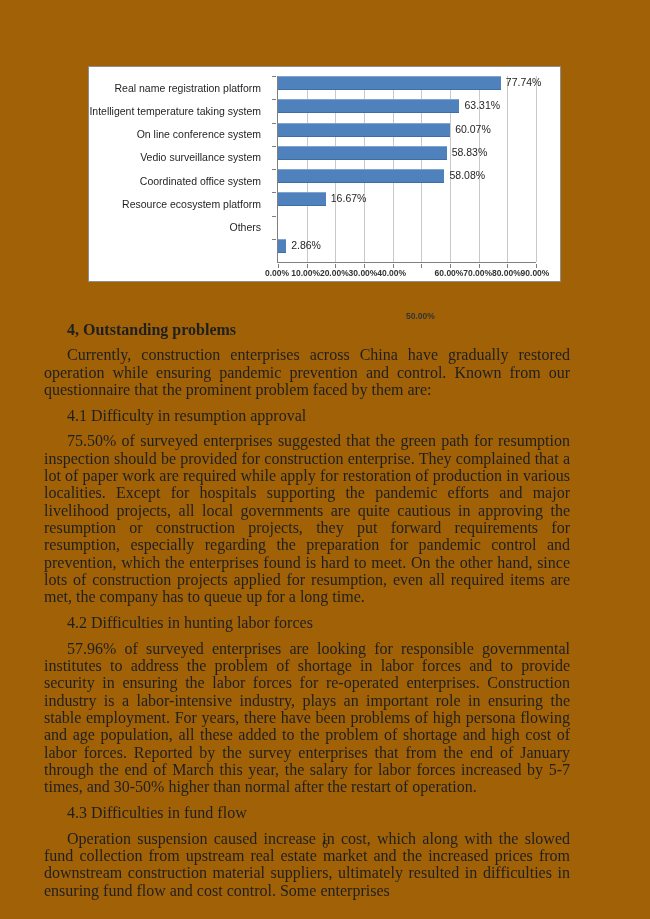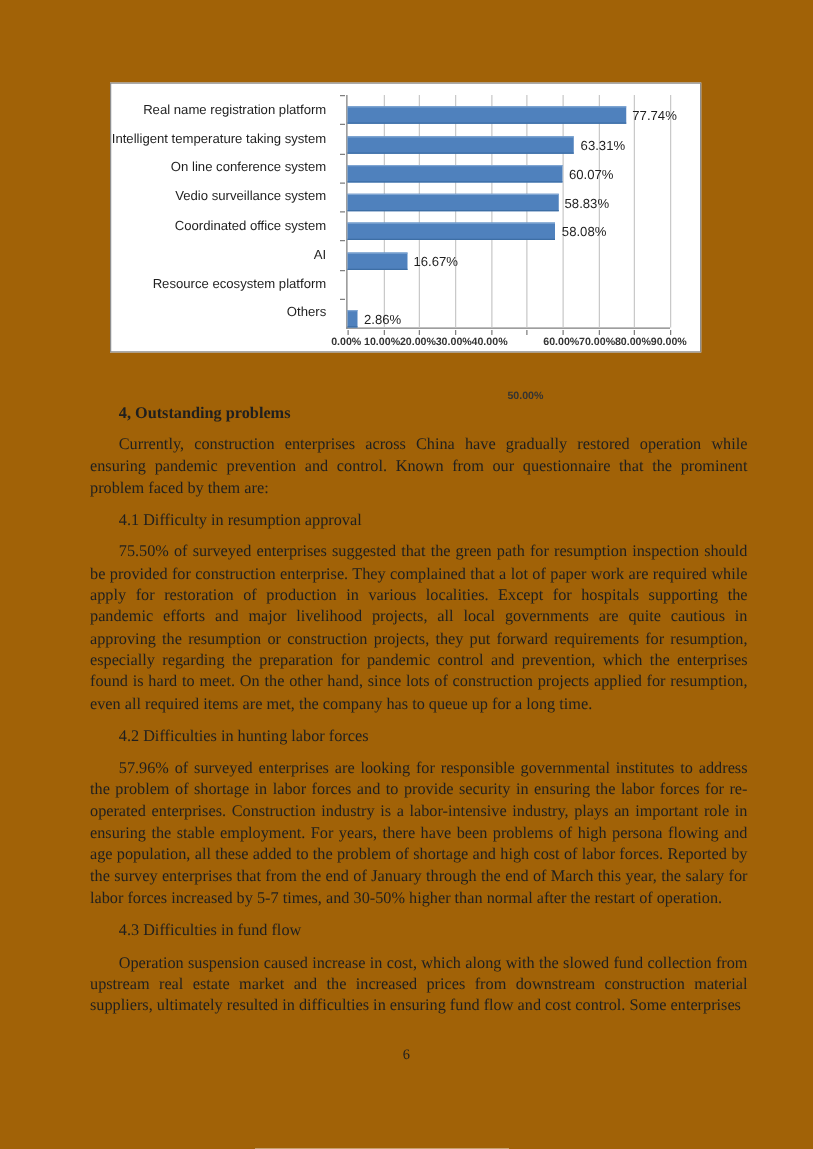--- a/index.html
+++ b/index.html
@@ -18,36 +18,36 @@
     height:23.25px;display:flex;align-items:center;justify-content:flex-end;
     padding-right:8px;font-size:10.5px;color:#1f1f1f;white-space:nowrap;
   }
   .plot{
     position:absolute;left:188px;top:9px;width:258px;height:186px;
     border-left:1.5px solid #7f7f7f;border-bottom:1.5px solid #7f7f7f;
   }
   .gridline{position:absolute;top:0;bottom:0;width:1px;background:#c9c9c9;}
   .tick-x{position:absolute;bottom:-6px;width:1px;height:4px;background:#7f7f7f;}
   .tick-y{position:absolute;left:-6px;width:4px;height:1px;background:#7f7f7f;}
-  .bar-row{position:absolute;left:0;width:300px;display:flex;align-items:flex-end;}
+  .bar-row{position:absolute;left:0;width:300px;display:flex;align-items:flex-start;}
   .bar{height:12px;background:#4f81bd;border-top:1px solid #7fa5d2;border-bottom:1px solid #3d6ea5;}
   .bar-value{margin-left:5px;font-size:10.5px;color:#1f1f1f;white-space:nowrap;}
   .x-labels{position:absolute;left:188px;top:201px;width:258px;height:14px;}
   .x-tick-label{
     position:absolute;transform:translateX(-50%);top:0;
     font-size:8.5px;font-weight:bold;color:#333333;white-space:nowrap;
   }
   
   .caption{
     position:absolute;top:293px;left:0;width:100%;text-align:center;
     font-style:italic;font-size:12.5px;color:#1f1f1f;
   }
   .doc{
-    position:absolute;left:72px;top:317px;width:526px;
-    font-size:13px;line-height:17.3px;text-align:justify;
+    position:absolute;left:44px;top:317px;width:526px;
+    font-size:16px;line-height:17.3px;text-align:justify;
   }
   .doc .block{text-indent:23px;margin:0 0 7px 0;}
   .doc .heading-bold{font-weight:bold;margin:4px 0 8px 0;}
   .doc .heading{margin:9px 0 8px 0;}
   .page-number{
     position:absolute;top:838px;left:0;width:100%;text-align:center;
     font-size:11.5px;color:#1f1f1f;
   }
 </style>
 </head>
@@ -55,21 +55,20 @@
 
 <div class="page">
 
   <div class="chart-frame">
     <div class="cat-labels">
         <div class="cat-label" style="height: 23.25px;">Real name registration platform</div>
         <div class="cat-label" style="height: 23.25px;">Intelligent temperature taking system</div>
         <div class="cat-label" style="height: 23.25px;">On line conference system</div>
         <div class="cat-label" style="height: 23.25px;">Vedio surveillance system</div>
         <div class="cat-label" style="height: 23.25px;">Coordinated office system</div>
-        <div class="cat-label" style="height: 23.25px;">AI</div>
         <div class="cat-label" style="height: 23.25px;">Resource ecosystem platform</div>
         <div class="cat-label" style="height: 23.25px;">Others</div>
       </div>
     <div class="plot">
         <div class="gridline" style="left: 11.1111%; background: rgb(201, 201, 201);"></div>
         <div class="gridline" style="left: 22.2222%; background: rgb(201, 201, 201);"></div>
         <div class="gridline" style="left: 33.3333%; background: rgb(201, 201, 201);"></div>
         <div class="gridline" style="left: 44.4444%; background: rgb(201, 201, 201);"></div>
         <div class="gridline" style="left: 55.5556%; background: rgb(201, 201, 201);"></div>
         <div class="gridline" style="left: 66.6667%; background: rgb(201, 201, 201);"></div>

